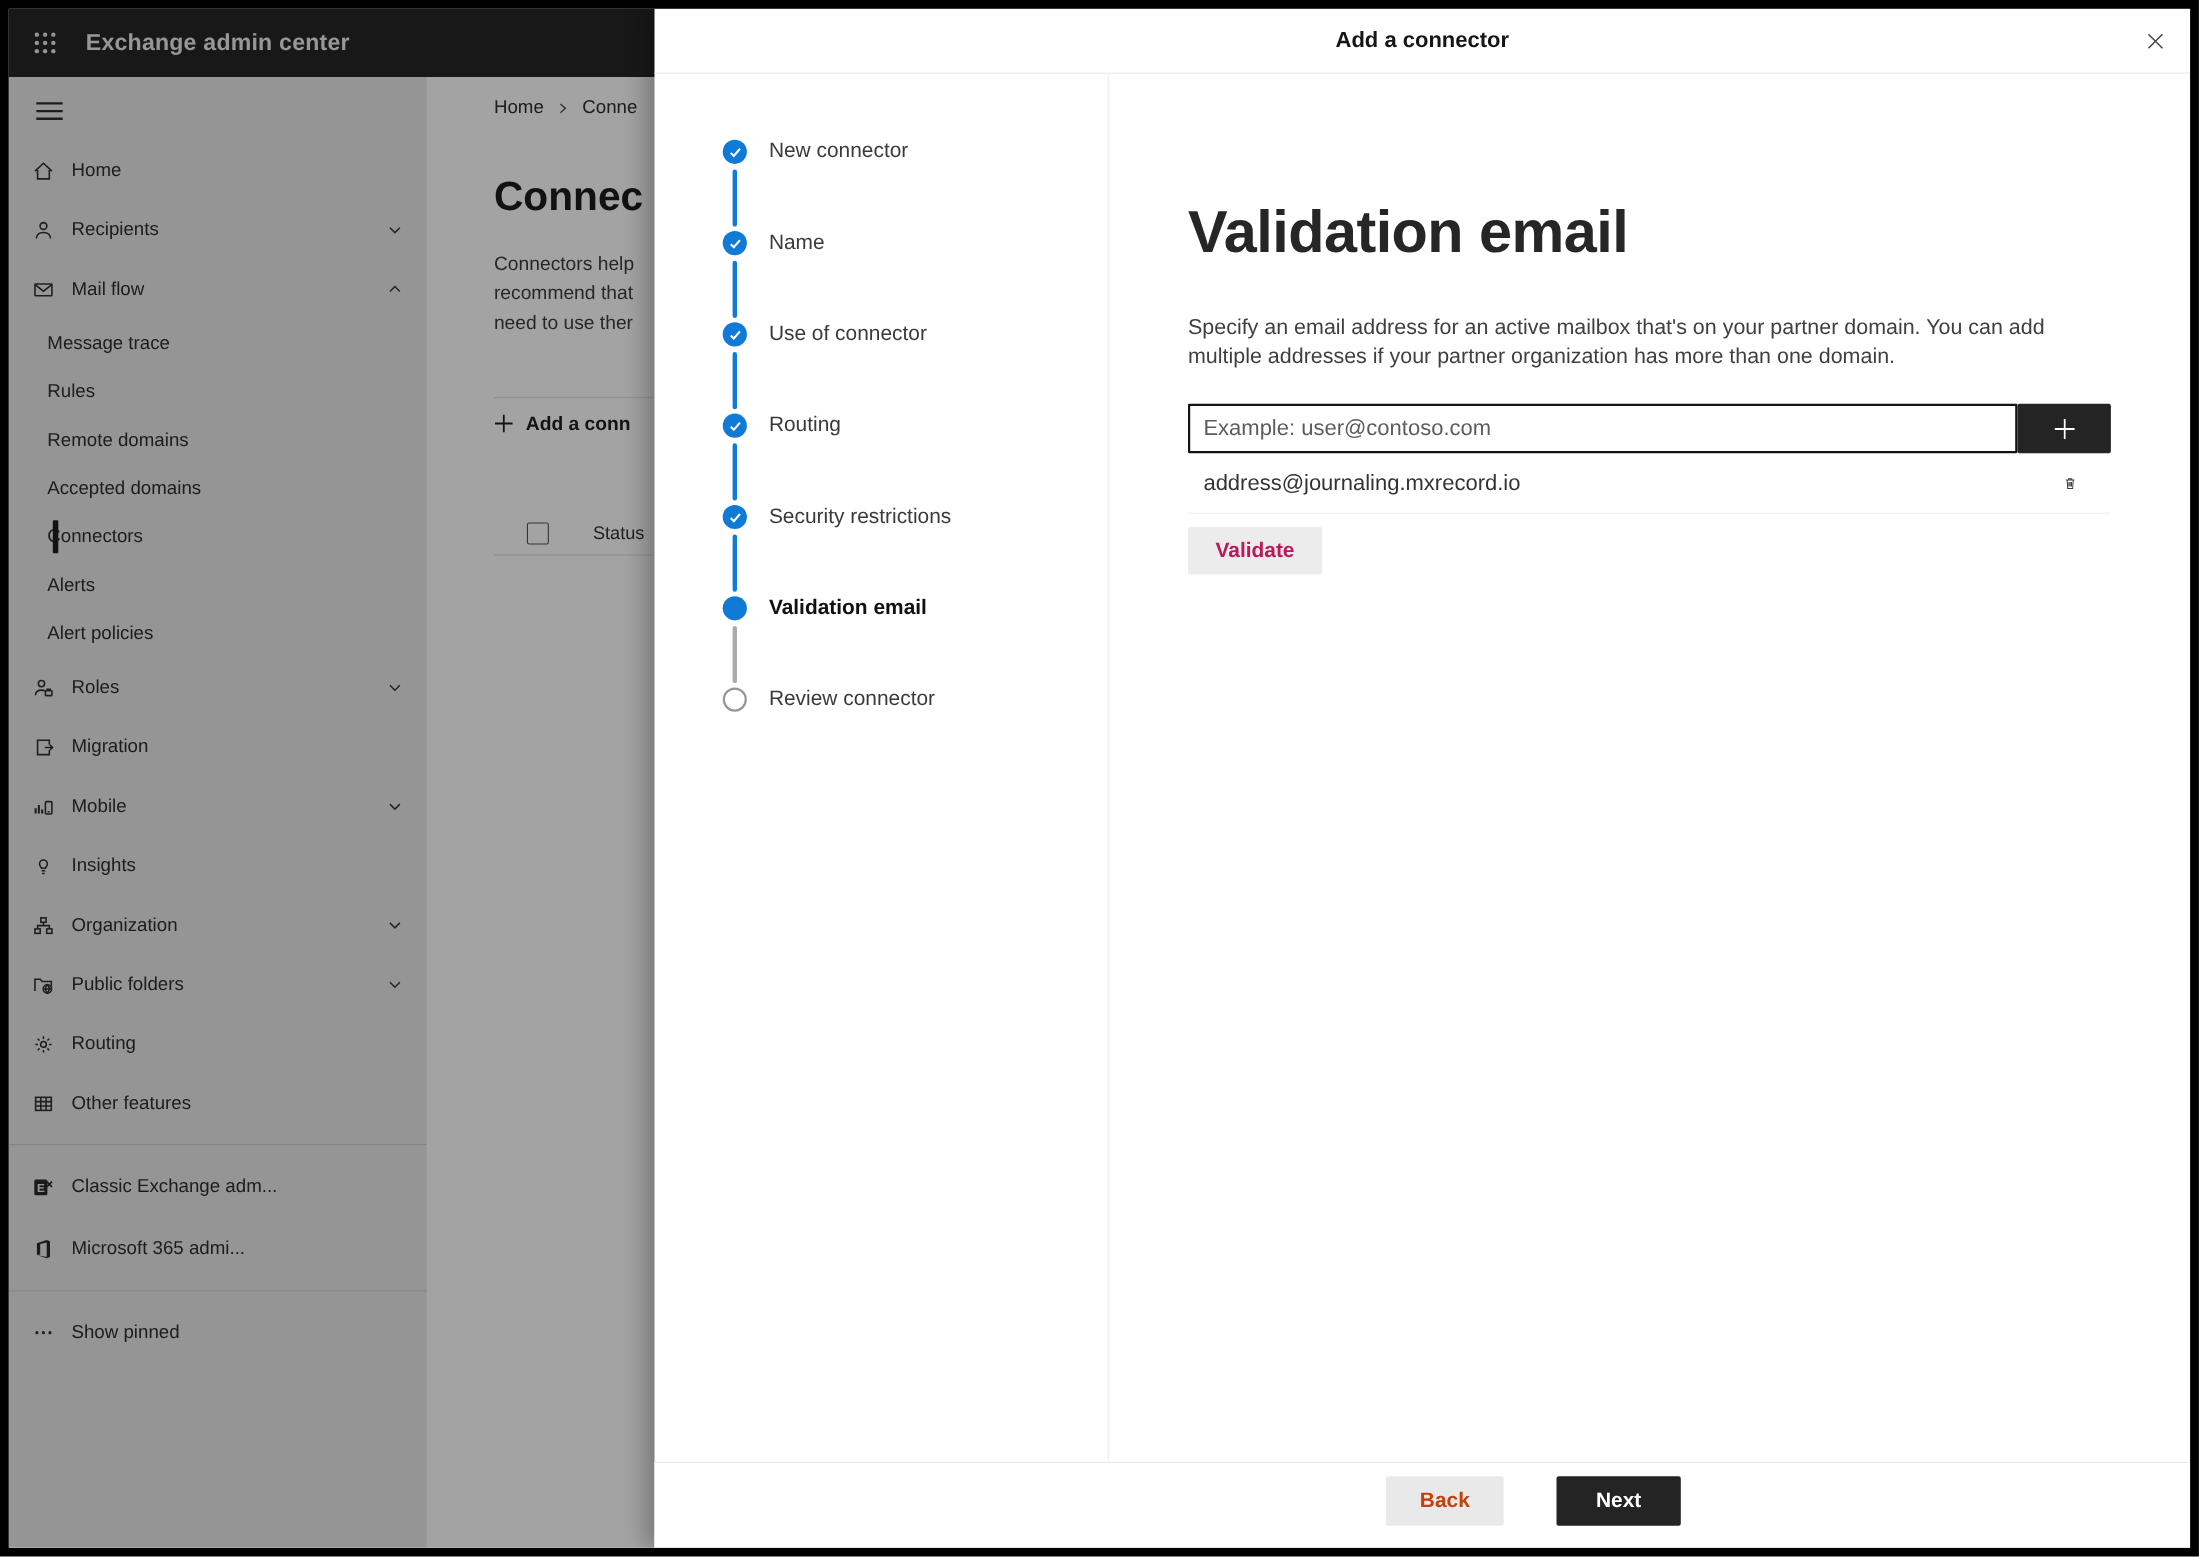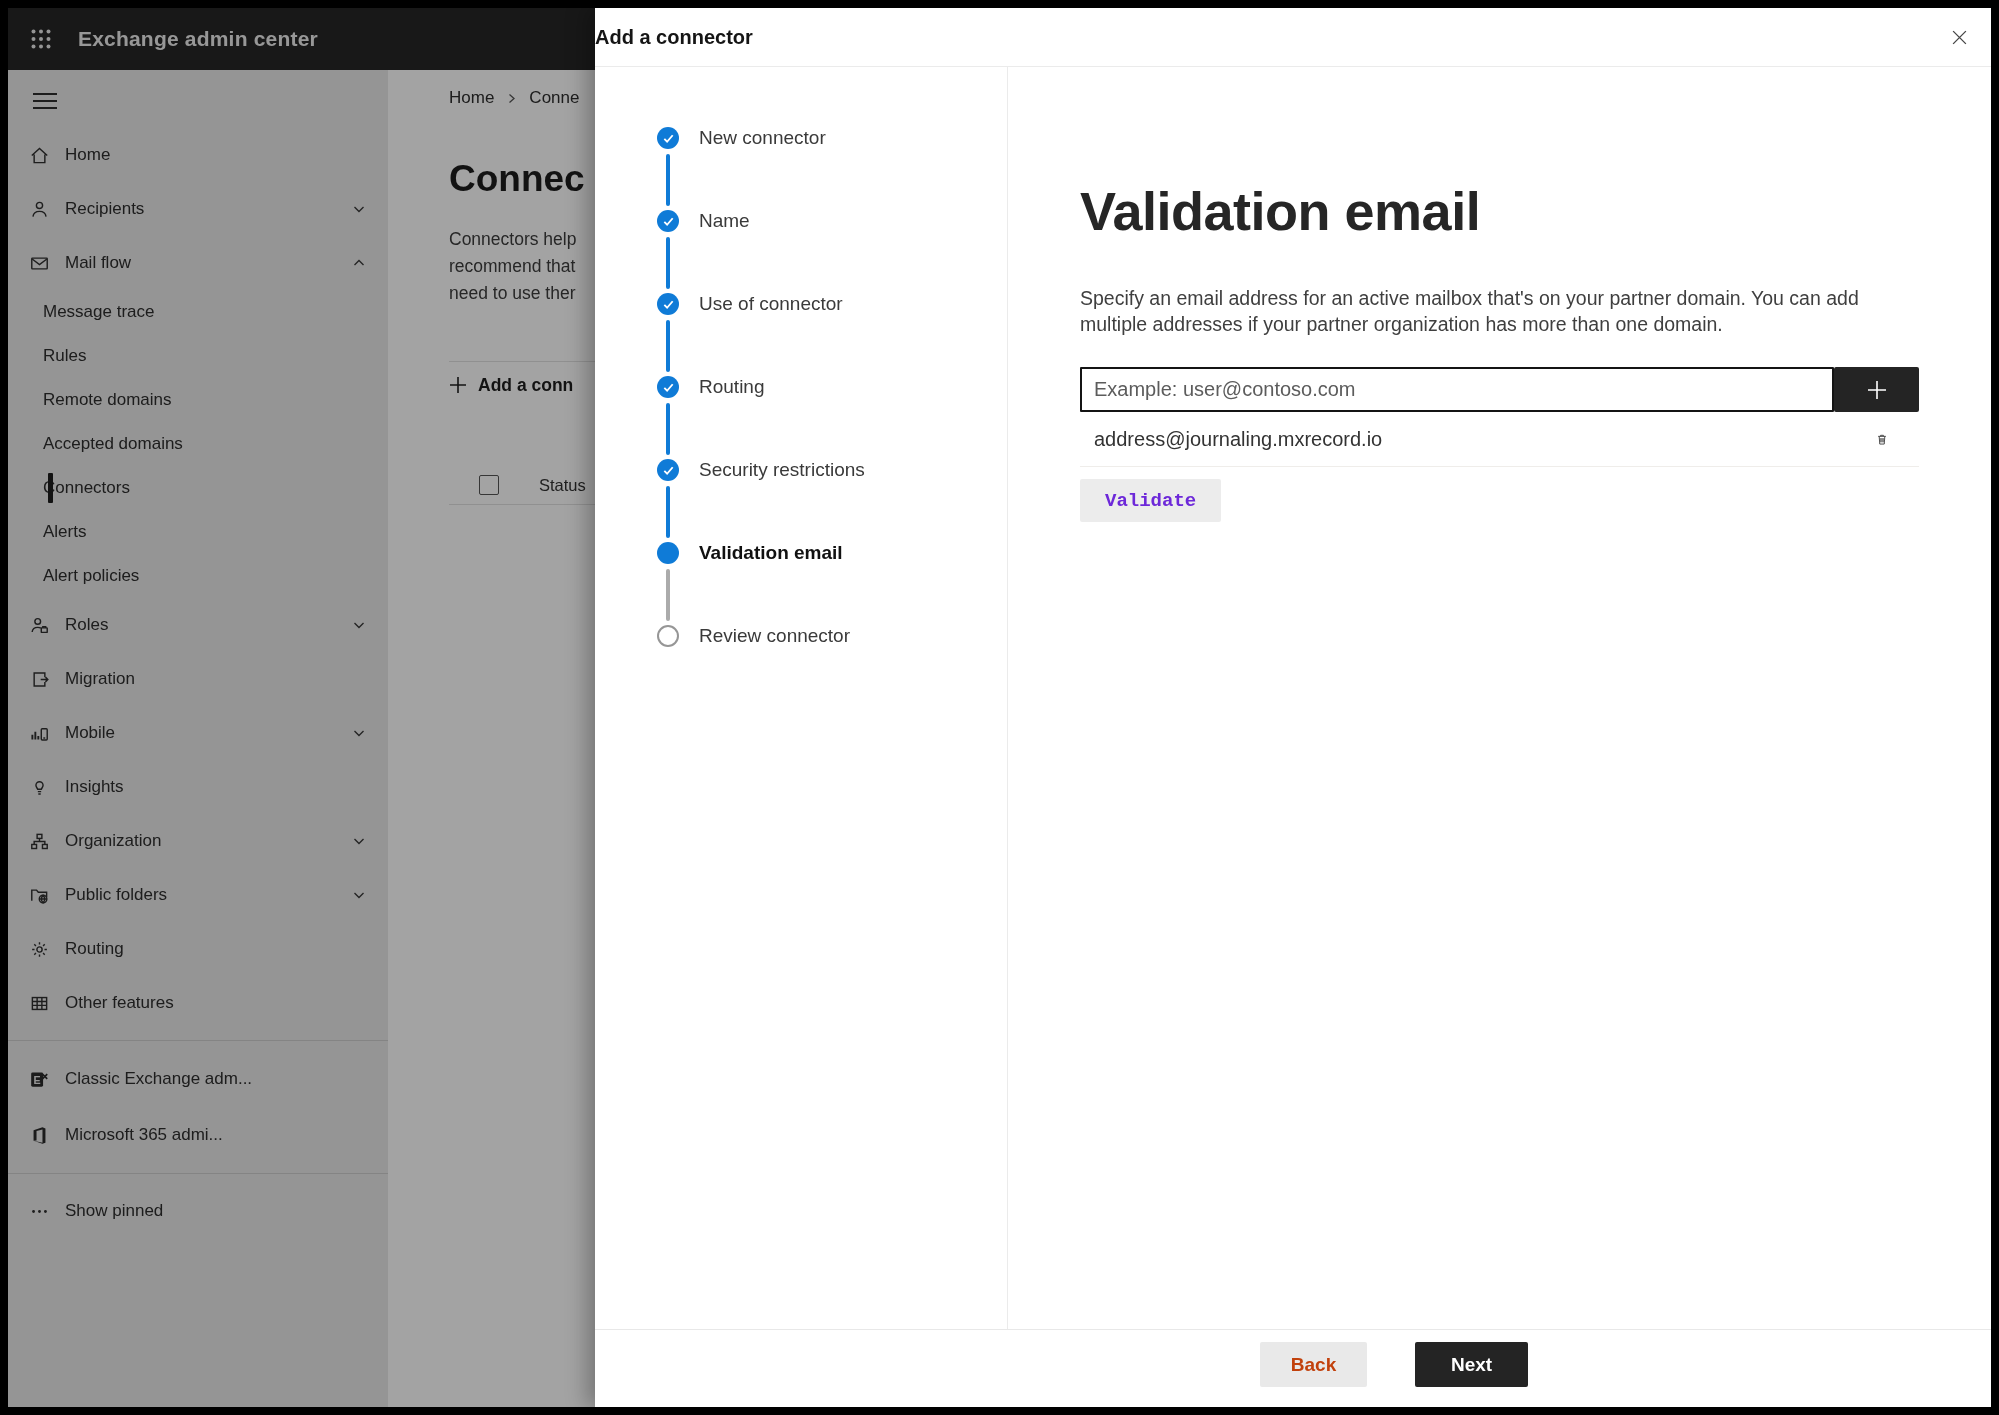--- a/index.html
+++ b/index.html
@@ -32,21 +32,21 @@
   .add-row{height:46px;display:flex;align-items:center;gap:11px;font-size:17.5px;font-weight:700;color:#1f1f1f;cursor:pointer;}
   .add-plus{width:18px;height:18px;color:#1f1f1f;}
   .table-head{margin-top:58px;height:38px;display:flex;align-items:center;}
   .checkbox{width:20px;height:20px;border:1.5px solid #555;border-radius:2px;margin-left:30px;background:#fff;box-sizing:border-box;cursor:pointer;}
   .status-h{margin-left:40px;font-size:16.5px;color:#333;}
 
   .overlay{position:absolute;inset:0;background:rgba(0,0,0,0.36);}
 
   
   .dialog{position:absolute;top:0;bottom:0;left:587px;right:0;background:#fff;display:flex;flex-direction:column;box-shadow:-8px 0 20px rgba(0,0,0,.28);}
-  .dlg-header{height:58px;flex:none;border-bottom:1px solid #ebebeb;display:flex;align-items:center;position:relative;}
+  .dlg-header{height:58px;flex:none;border-bottom:1px solid #ebebeb;display:flex;align-items:center;position:relative;justify-content:center;}
   .dlg-title{font-size:20px;font-weight:700;color:#151515;}
   .dlg-close{position:absolute;right:16px;top:13px;width:32px;height:32px;display:flex;align-items:center;justify-content:center;color:#484848;cursor:pointer;background:none;border:none;}
   .dlg-body{flex:1;display:flex;min-height:0;}
   .steps-col{width:413px;flex:none;border-right:1px solid #ebebeb;padding:60px 0 0 62px;box-sizing:border-box;}
   .step{position:relative;height:83px;}
   .step-row{display:flex;align-items:center;gap:20px;}
   .step-dot{width:22px;height:22px;border-radius:50%;flex:none;display:flex;align-items:center;justify-content:center;box-sizing:border-box;}
   .step.done .step-dot,.step.current .step-dot{background:#0f7bd7;}
   .step.upcoming .step-dot{background:#fff;border:2px solid #969696;}
   .step-label{font-size:19px;color:#3a3a3a;}
@@ -57,21 +57,21 @@
 
   .content-col{flex:1;padding:0 72px;box-sizing:border-box;min-width:0;}
   .v-heading{margin-top:113px;font-size:54px;font-weight:700;color:#262626;letter-spacing:-.5px;}
   .v-desc{margin-top:43px;font-size:19.5px;line-height:26px;color:#3f3f3f;max-width:800px;}
   .email-row{margin-top:30px;display:flex;height:45px;}
   .email-input{flex:1;min-width:0;border:2px solid #141414;border-radius:1px;padding:0 12px;font-size:20px;color:#222;font-family:"Liberation Sans",sans-serif;box-sizing:border-box;}
   .email-input::placeholder{color:#5c5c5c;}
   .add-email-btn{width:85px;flex:none;background:#242424;color:#fff;border:none;border-radius:2px;display:flex;align-items:center;justify-content:center;cursor:pointer;}
   .address-row{height:54px;display:flex;align-items:center;border-bottom:1px solid #efedea;padding:0 24px 0 14px;font-size:20px;color:#333;}
   .trash-btn{margin-left:auto;background:none;border:none;color:#3d3d3d;cursor:pointer;width:26px;height:26px;display:flex;align-items:center;justify-content:center;}
-  .validate-btn{margin-top:12px;height:43px;padding:0 25px;background:#ececec;border:none;border-radius:2px;font-size:19px;font-weight:600;color:#6d28d9;font-family:Liberation Mono, monospace;cursor:pointer;}
+  .validate-btn{margin-top:12px;height:43px;padding:0 25px;background:#ececec;border:none;border-radius:2px;font-size:19px;font-weight:600;color:#be185d;font-family:Liberation Sans, sans-serif;cursor:pointer;}
   .dlg-footer{flex:none;height:77px;border-top:1px solid #e8e8e8;position:relative;background:#fff;}
   .back-btn{position:absolute;left:665px;top:12px;width:107px;height:45px;background:#e9e9e9;border:none;border-radius:2px;font-size:19px;font-weight:600;color:#c2410c;font-family:"Liberation Sans",sans-serif;cursor:pointer;}
   .next-btn{position:absolute;left:820px;top:12px;width:113px;height:45px;background:#242424;border:none;border-radius:2px;font-size:19px;font-weight:600;color:#fff;font-family:"Liberation Sans",sans-serif;cursor:pointer;}
   svg{display:block;}
 </style>
 </head>
 <body>
 
 <div class="screen">
 

